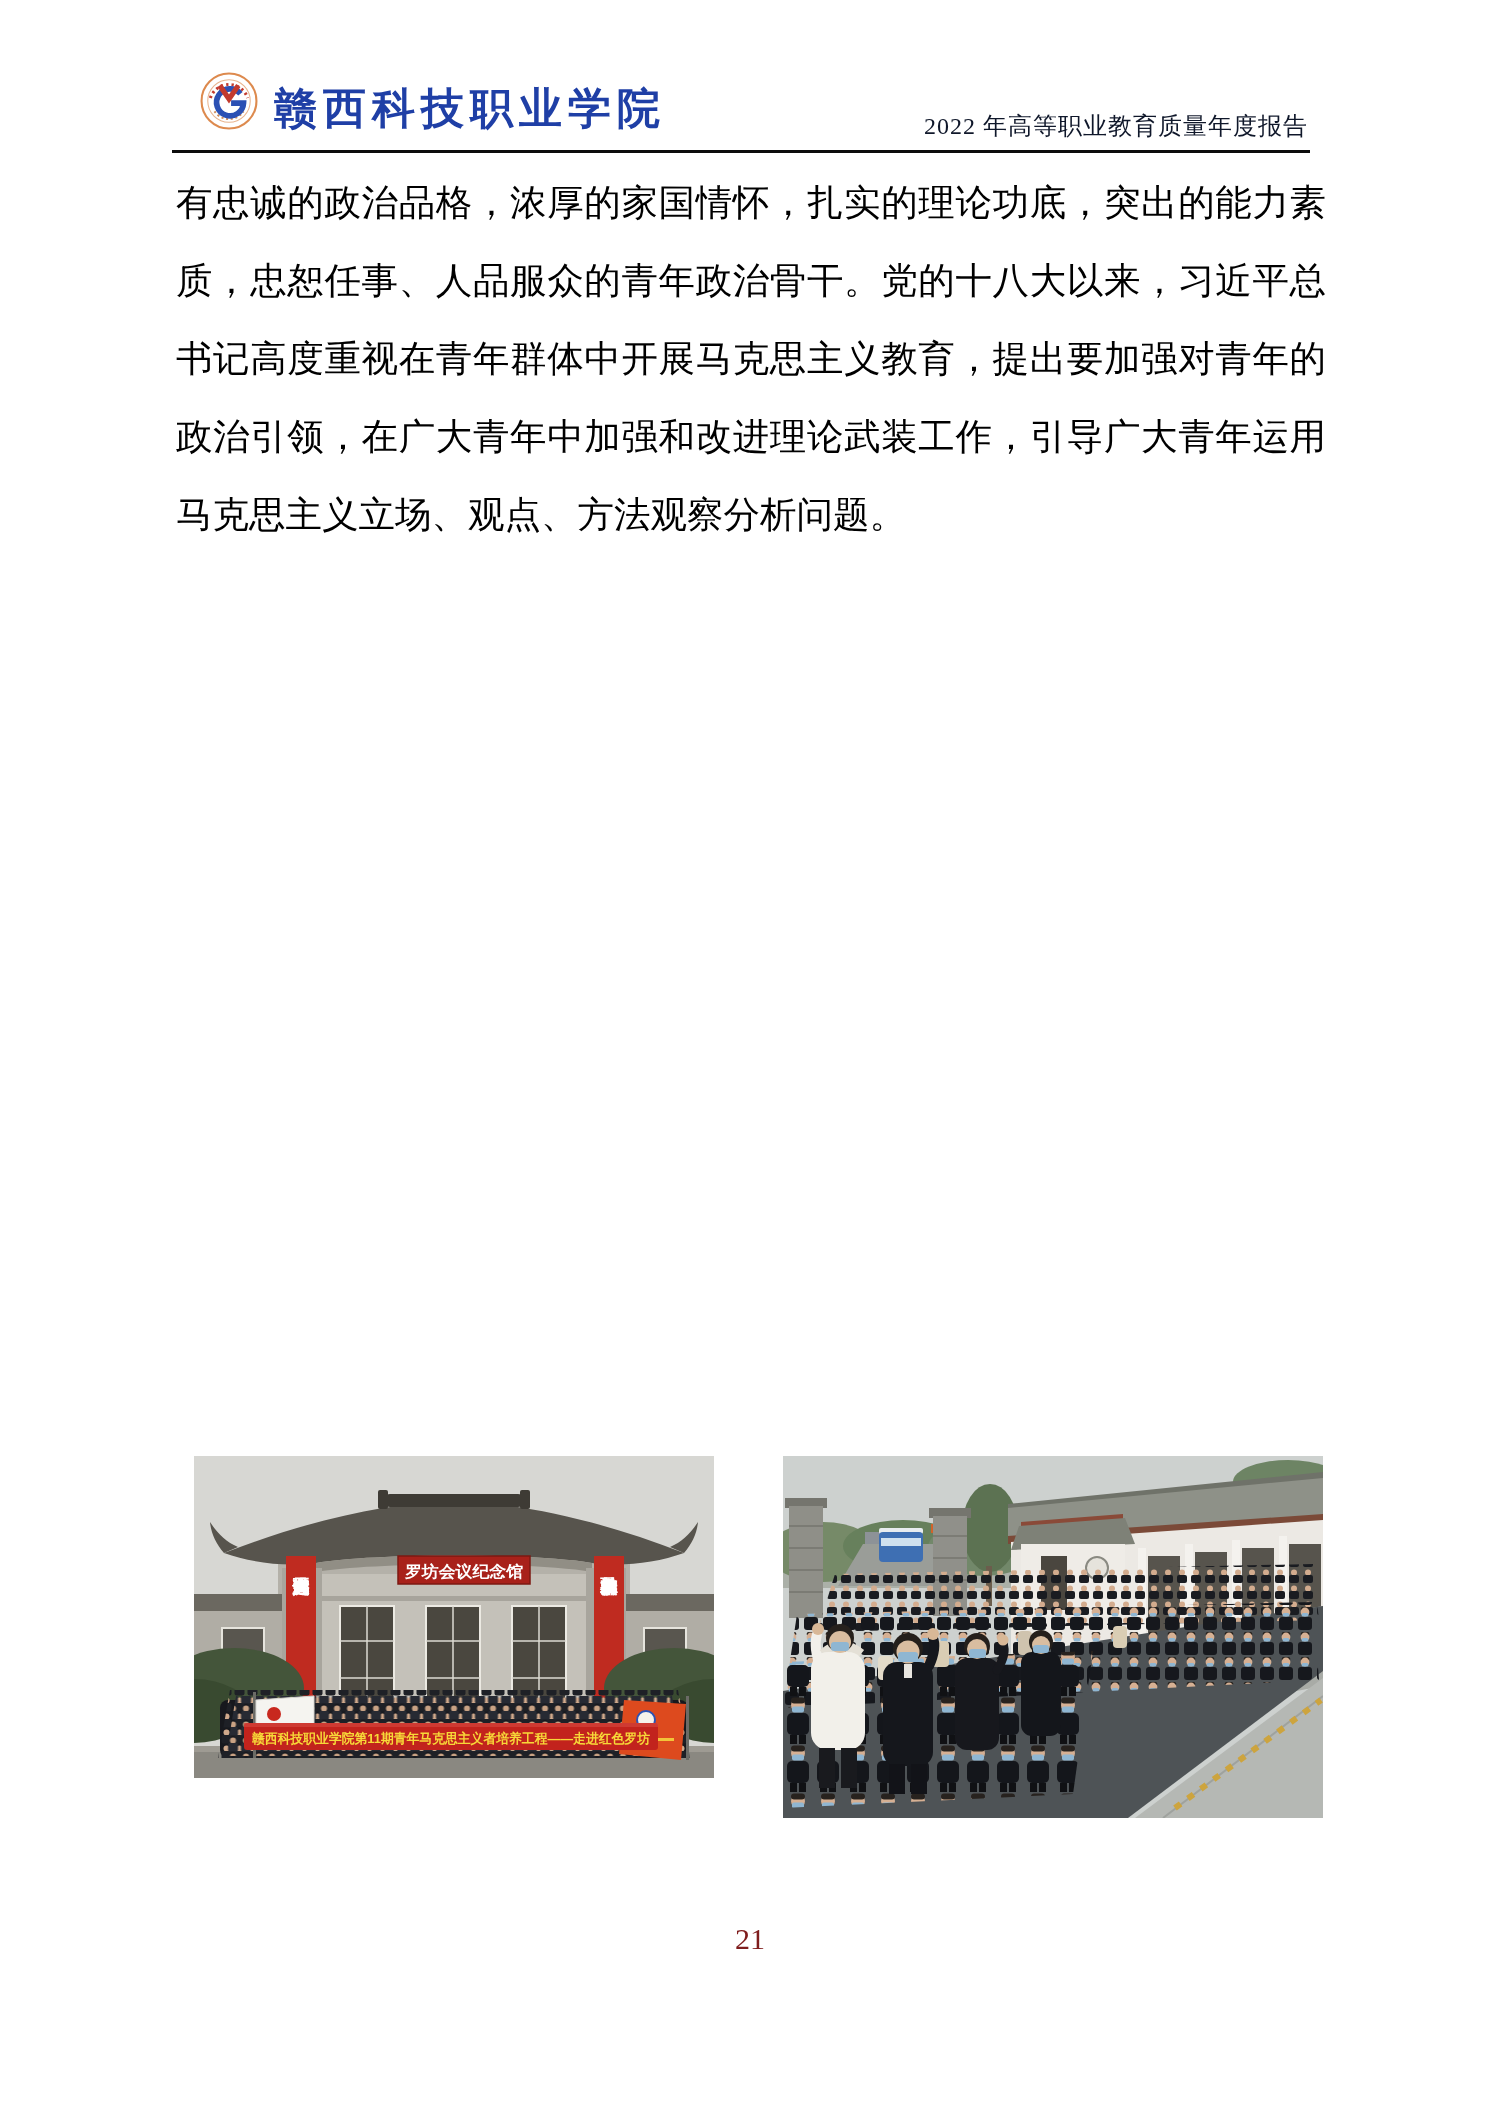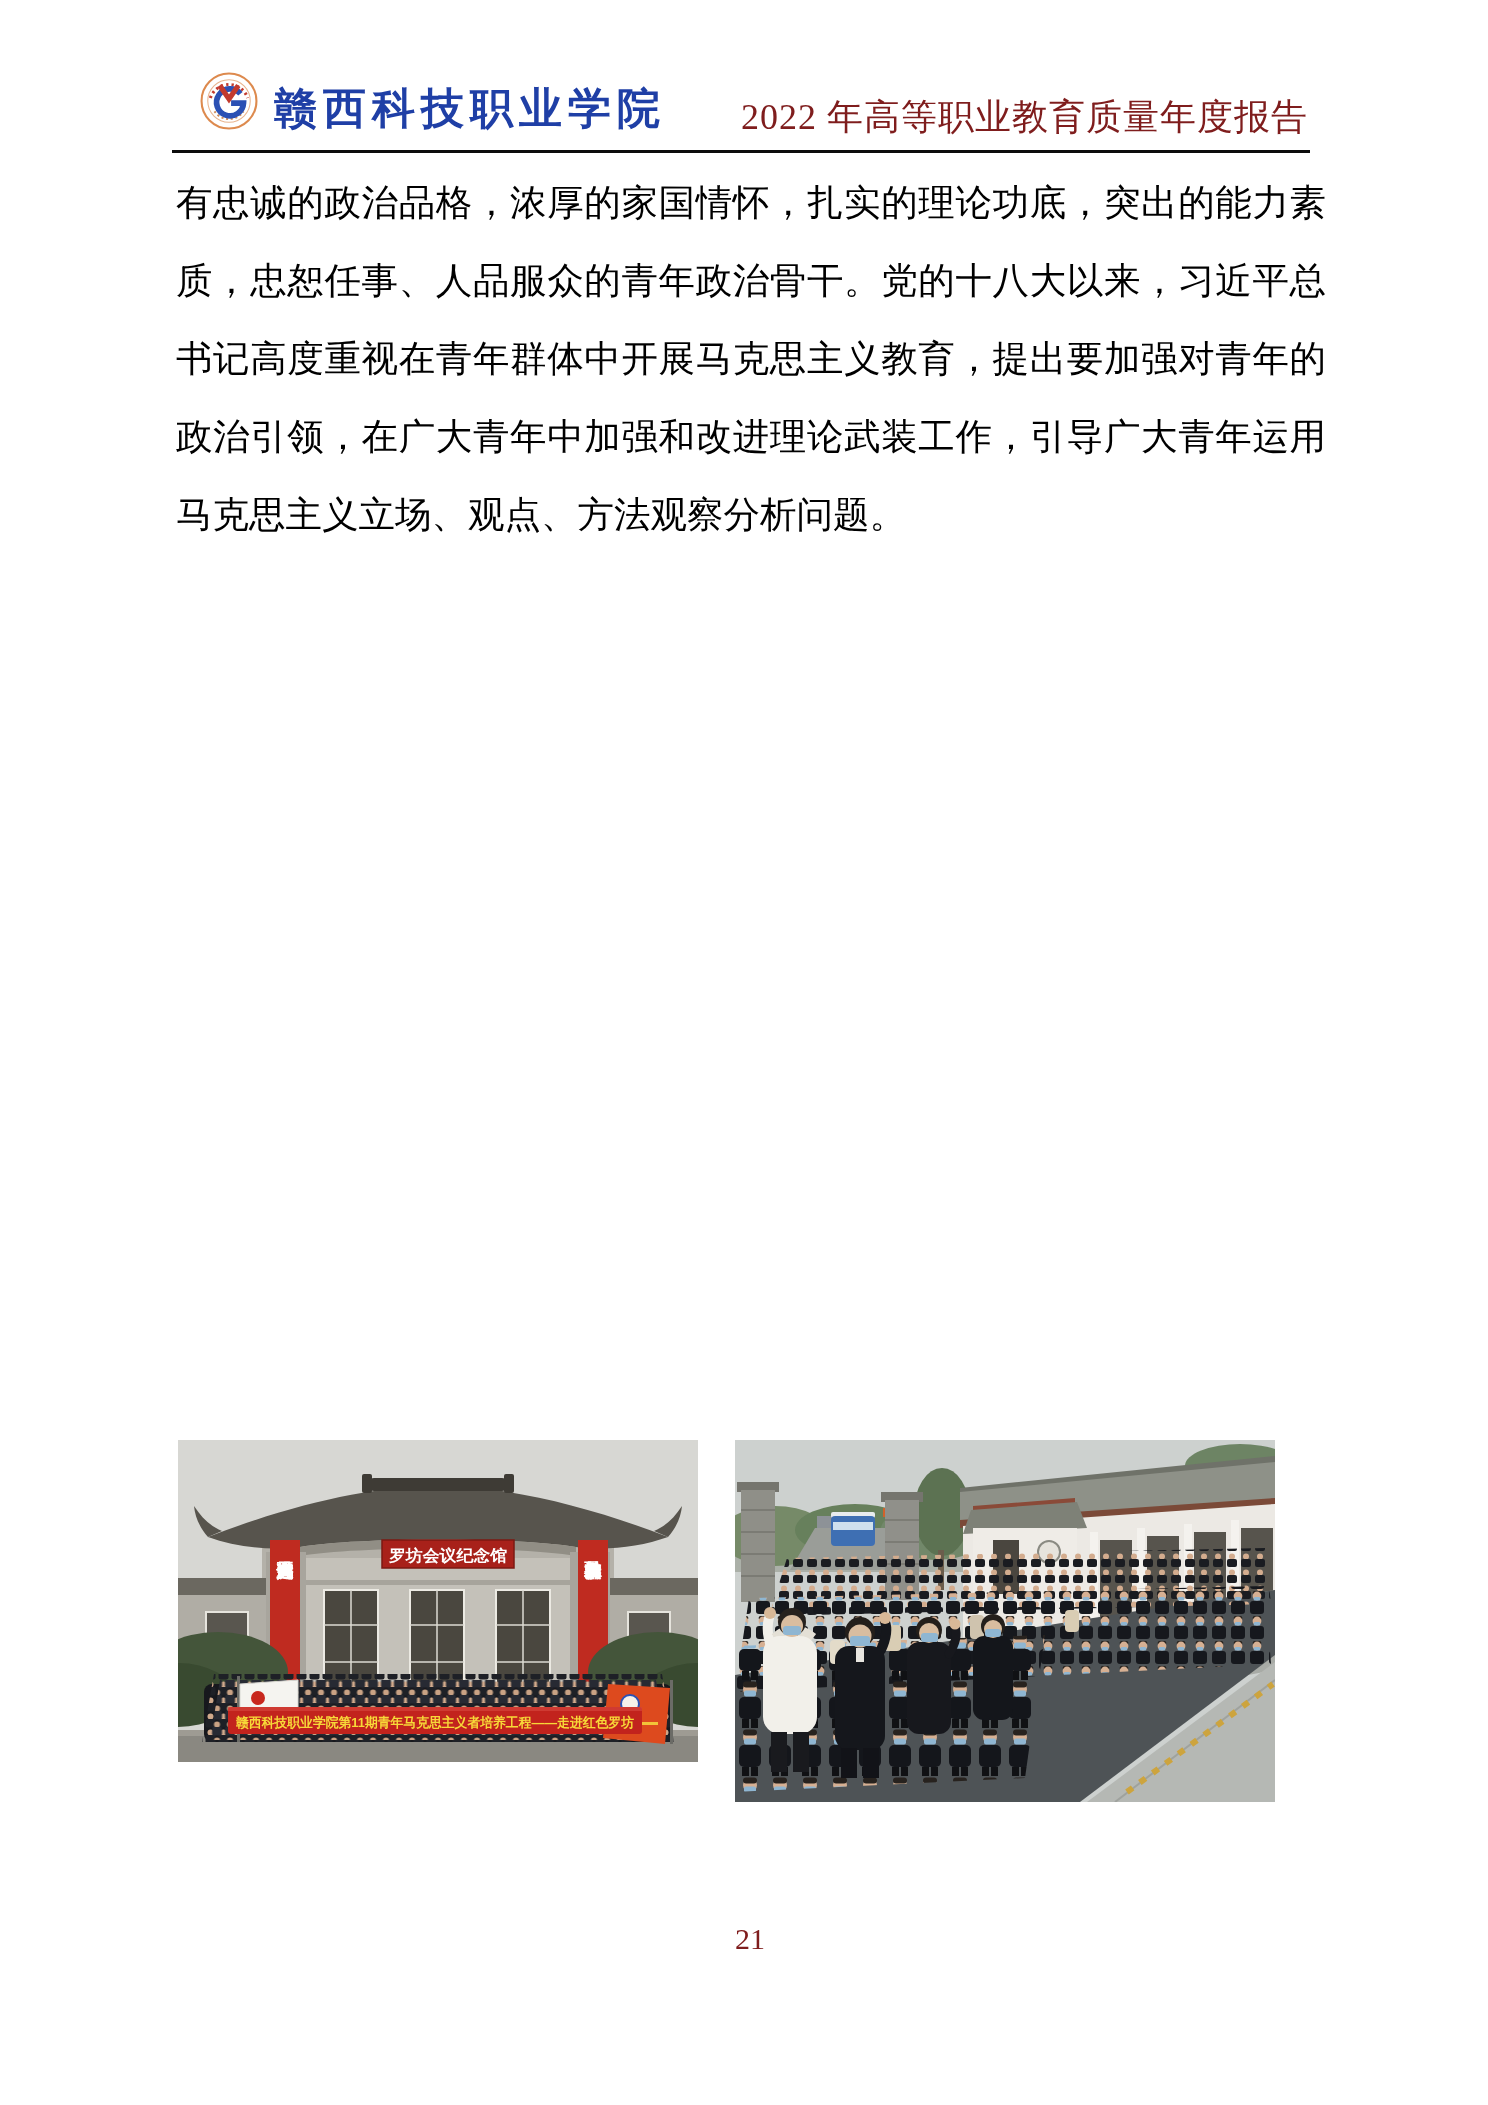--- a/index.html
+++ b/index.html
@@ -13,36 +13,36 @@
     border-bottom:3px solid #0c0c0c;
   }
   .logo{position:absolute;left:28px;top:16px;width:58px;height:58px;}
   .school-name{
     position:absolute;left:102px;top:24px;
     font-size:43px;font-weight:bold;color:#1f3fa6;letter-spacing:6px;
     font-family:"Liberation Serif", serif;white-space:nowrap;
   }
   .report-title{
     position:absolute;right:2px;bottom:8px;
-    font-size:36px;color:#7f1d1d;letter-spacing:1px;white-space:nowrap;
+    font-size:24px;color:#0f172a;letter-spacing:1px;white-space:nowrap;
   }
   
   .content{
     position:absolute;left:176px;top:164px;width:1150px;
     font-size:36.5px;line-height:78px;color:#000;
     text-align:justify;text-justify:inter-character;
   }
   .content p{margin:0;}
   .content p.indent{text-indent:76px;}
   
   .photos{
     position:absolute;left:178px;top:1440px;width:1150px;
     display:flex;gap:37px;align-items:flex-start;
   }
-  .photos figure{margin:0;padding:0;line-height:0;}
+  .photos figure{margin:16px;padding:0;line-height:0;}
   svg text{font-family:"Liberation Sans", sans-serif;}
   .vtext{writing-mode:vertical-rl;text-orientation:upright;}
   
   .page-number{
     position:absolute;left:0;right:0;top:1922px;text-align:center;
     font-size:30px;color:#7f1d1d;
   }
 </style>
 </head>
 <body>

